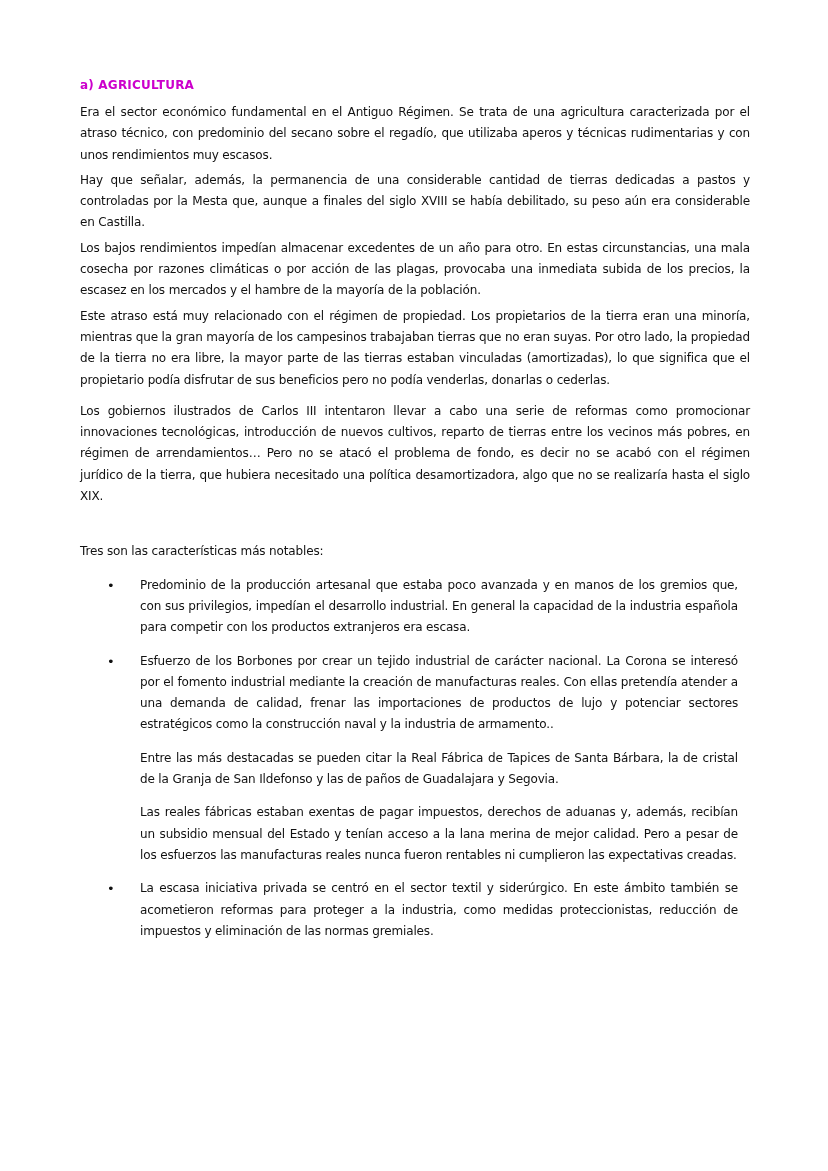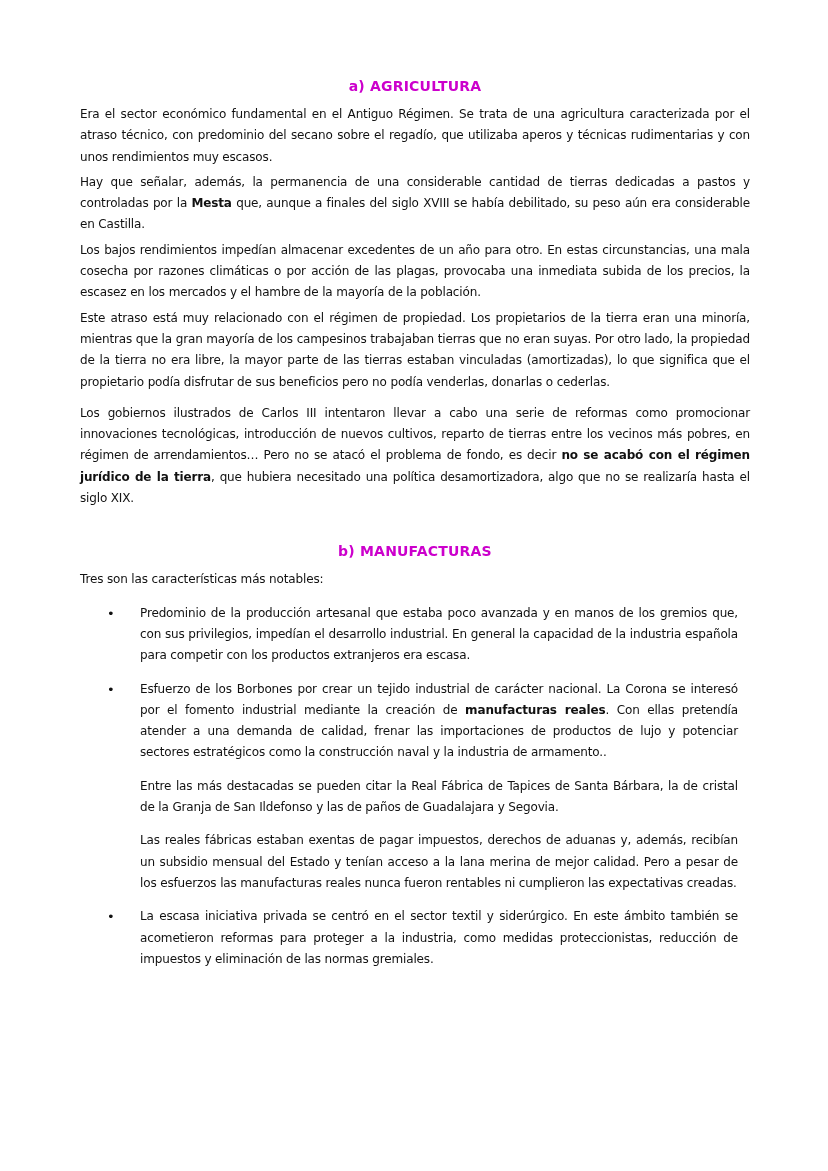--- a/index.html
+++ b/index.html
@@ -17,34 +17,33 @@
     }
     .page {
       position: absolute;
       left: 80px;
       top: 78px;
       width: 670px;
     }
     .heading {
       color: #cc00cc;
       font-weight: bold;
-      font-size: 14px;
+      font-size: 12px;
       margin: 0 0 10px 0;
       letter-spacing: 0.2px;
-      text-align: center;
     }
     .para {
       font-size: 12px;
       line-height: 21.3px;
       text-align: justify;
       margin: 0 0 4px 0;
       letter-spacing: -0.15px;
     }
     .para.gap-top { margin-top: 10px; }
-    .para b { font-weight: bold; }
+    .para b { font-weight: normal; }
     .section-b { margin-top: 34px; }
     .intro { margin-bottom: 0; }
     ul.bullets {
       list-style: none;
       margin: 0;
       padding: 0 0 0 48px;
     }
     ul.bullets li {
       position: relative;
       margin-bottom: 2px;
@@ -71,21 +70,20 @@
     <p class="para"><span>Hay que señalar, además, la permanencia de una considerable cantidad de tierras dedicadas a pastos y controladas por la </span><b>Mesta</b><span> que, aunque a finales del siglo XVIII se había debilitado, su peso aún era considerable en Castilla.</span></p>
 
     <p class="para">Los bajos rendimientos impedían almacenar excedentes de un año para otro. En estas circunstancias, una mala cosecha por razones climáticas o por acción de las plagas, provocaba una inmediata subida de los precios, la escasez en los mercados y el hambre de la mayoría de la población.</p>
 
     <p class="para">Este atraso está muy relacionado con el régimen de propiedad. Los propietarios de la tierra eran una minoría, mientras que la gran mayoría de los campesinos trabajaban tierras que no eran suyas. Por otro lado, la propiedad de la tierra no era libre, la mayor parte de las tierras estaban vinculadas (amortizadas), lo que significa que el propietario podía disfrutar de sus beneficios pero no podía venderlas, donarlas o cederlas.</p>
 
     <p class="para gap-top"><span>Los gobiernos ilustrados de Carlos III intentaron llevar a cabo una serie de reformas como promocionar innovaciones tecnológicas, introducción de nuevos cultivos, reparto de tierras entre los vecinos más pobres, en régimen de arrendamientos…   Pero no  se atacó el problema de fondo, es decir </span><b>no se acabó con el régimen jurídico de la tierra</b><span>, que hubiera necesitado una política desamortizadora, algo que no se realizaría hasta el siglo XIX.</span></p>
   </section>
 
   <section class="section-b">
-    <h2 class="heading">b) MANUFACTURAS</h2>
 
     <p class="para intro">Tres son las características más notables:</p>
 
     <ul class="bullets">
       <li>
         <span class="bullet">•</span>
         <p class="para">Predominio de la producción artesanal que estaba poco avanzada y en manos de los gremios que, con sus privilegios, impedían el desarrollo industrial. En general la capacidad de la industria española para competir con los productos extranjeros era escasa.</p>
       </li>
       <li>
         <span class="bullet">•</span>

